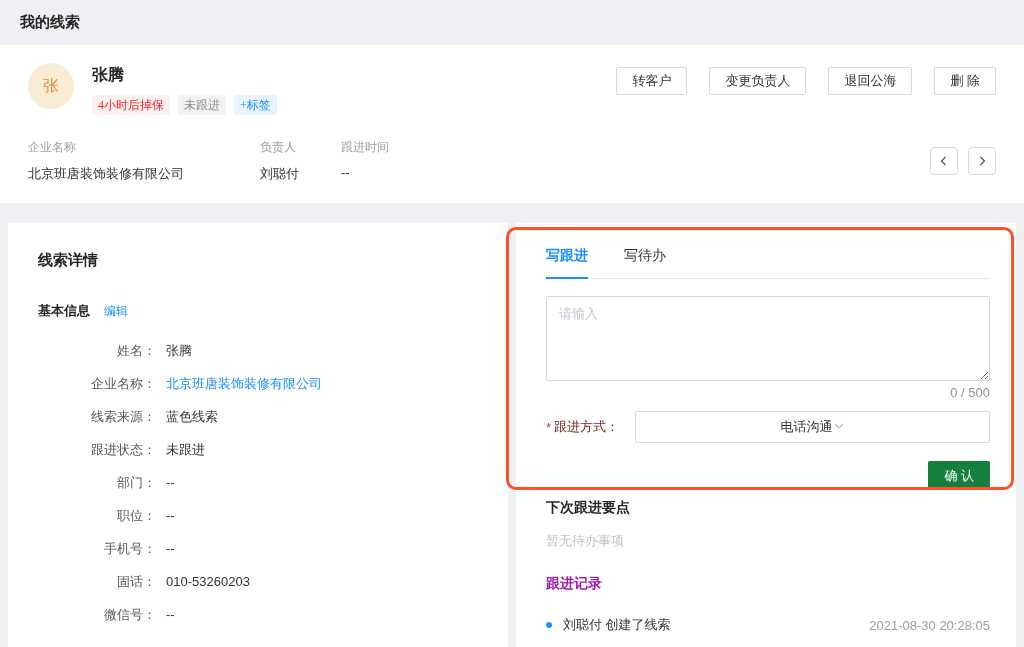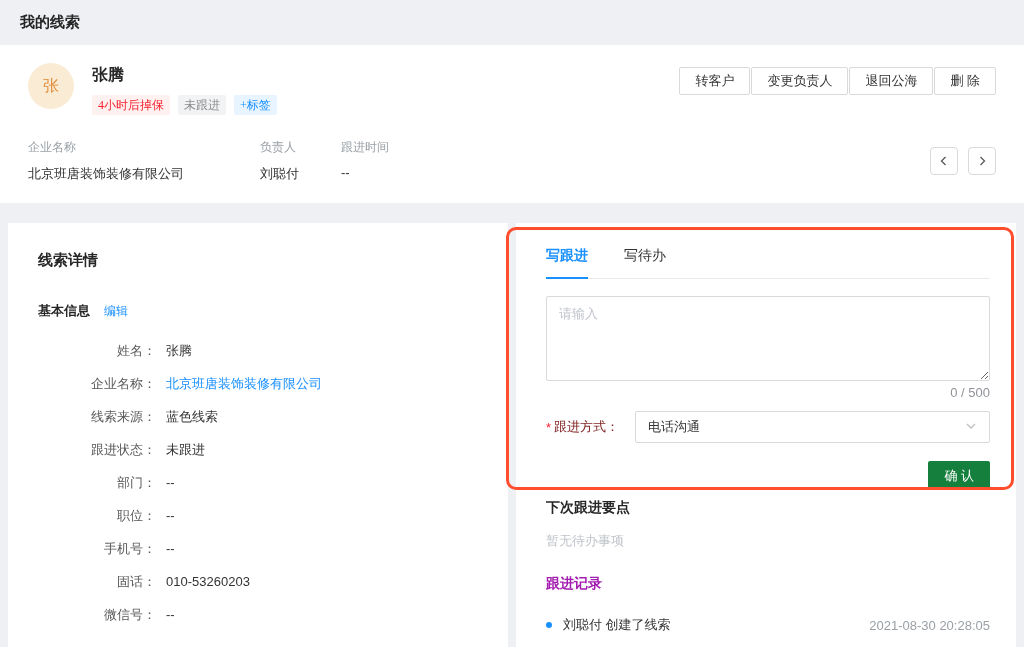--- a/index.html
+++ b/index.html
@@ -20,21 +20,21 @@
     color:#e08c3a; font-size:16px; display:flex; align-items:center; justify-content:center;
     flex:0 0 46px;
   }
   .name-block { margin-left:18px; padding-top:2px; }
   .lead-name { font-size:16px; font-weight:bold; color:#262626; }
   .tags { margin-top:9px; display:flex; gap:8px; }
   .tag { font-size:12px; padding:2px 6px; border-radius:2px; line-height:16px;font-family:Liberation Serif, serif; }
   .tag-danger { color:#f5222d; background:#fff1f0; }
   .tag-default { color:#8c8c8c; background:#f2f3f5; }
   .tag-primary { color:#1890ff; background:#e8f4ff; }
-  .actions { margin-left:auto; display:flex; gap:1px; padding-top:4px; }
+  .actions { margin-left:auto; display:flex; gap:22px; padding-top:4px; }
   .btn-plain {
     background:#fff; border:1px solid #d9d9d9; border-radius:2px;
     font-size:13px; color:#333; padding:6px 15px; cursor:pointer; line-height:14px;
     font-family:inherit;
   }
   .header-bottom { margin-top:24px; display:flex; align-items:flex-start; }
   .info-item { margin-right:42px; }
   .info-item:first-child { min-width:190px; }
   .info-label { font-size:12px; color:#9aa0a6; }
   .info-value { font-size:13px; color:#333; margin-top:9px; }
@@ -68,21 +68,21 @@
     padding:8px 12px; font-size:13px; color:#333; font-family:inherit; resize:vertical;
     display:block;
   }
   .note-area::placeholder { color:#c0c4cc; }
   .char-count { text-align:right; font-size:13px; color:#909399; margin-top:4px; }
   .method-row { margin-top:11px; display:flex; align-items:center; }
   .required-mark { color:#f5222d; font-size:13px; margin-right:3px; }
   .method-label { font-size:13px; color:#7f1d1d; }
   .select-box {
     flex:1; margin-left:16px; height:32px; border:1px solid #d9d9d9; border-radius:2px;
-    display:flex; align-items:center; justify-content:space-between; padding:8px 12px;
+    display:flex; align-items:center; justify-content:center; padding:8px 12px;
     font-size:13px; color:#333; cursor:pointer; background:#fff;
   }
   .confirm-row { margin-top:18px; display:flex; justify-content:flex-end; }
   .btn-primary {
     background:#15803d; color:#fff; border:none; border-radius:2px; font-size:13px;
     padding:8px 16px; cursor:pointer; font-family:inherit; line-height:13px;
   }
   .sub-heading { margin-top:9px; font-size:14px; font-weight:bold; color:#262626; }
   .empty-text { margin-top:15px; font-size:13px; color:#bfc3c9; }
   .records-heading { margin-top:25px; font-size:14px; font-weight:bold; color:#a21caf; }

